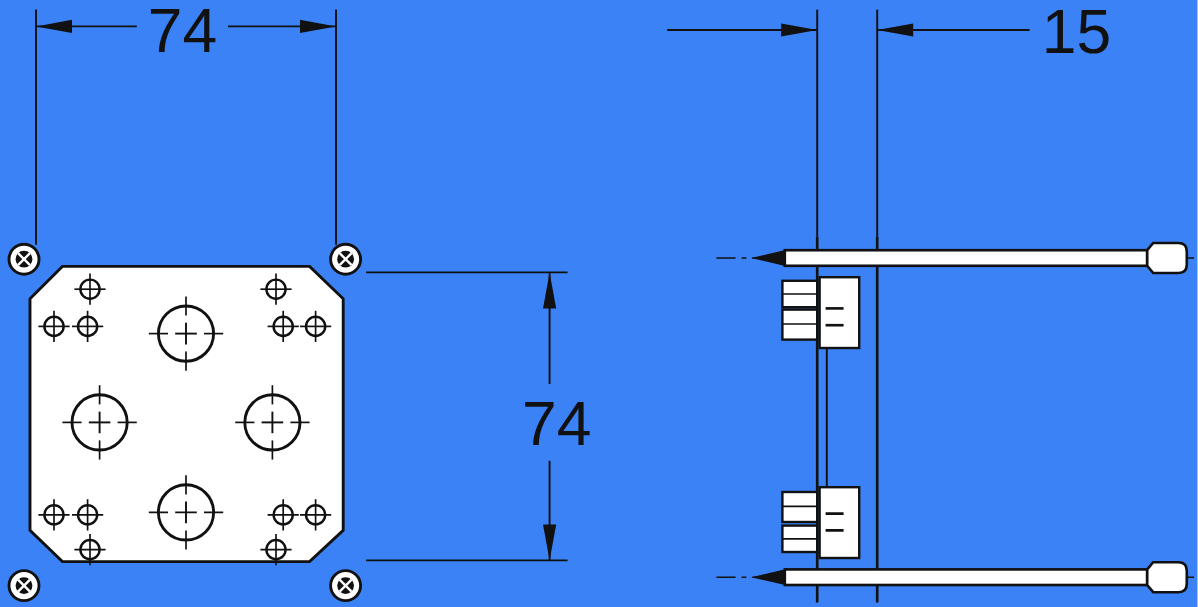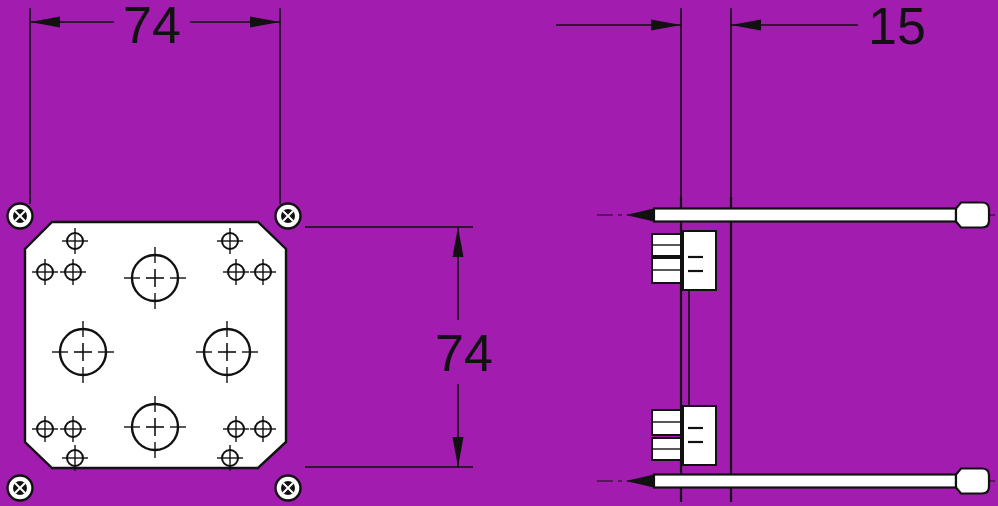--- a/index.html
+++ b/index.html
@@ -1,16 +1,16 @@
 <!DOCTYPE html>
 <html><head>
 <meta charset="utf-8">
 <style>
   html,body{margin:0;padding:0;background:#fff}
-  .canvas{position:relative;width:998px;height:506px;background:#a21caf;overflow:hidden}
+  .canvas{position:relative;width:998px;height:506px;background:#3b82f6;overflow:hidden}
   svg{display:block}
   .dim-text{
     font-family:"Liberation Sans","DejaVu Sans",sans-serif;
     font-size:52px;
     fill:#111;
     text-anchor:middle;
   }
 </style>
 </head>
 <body>

